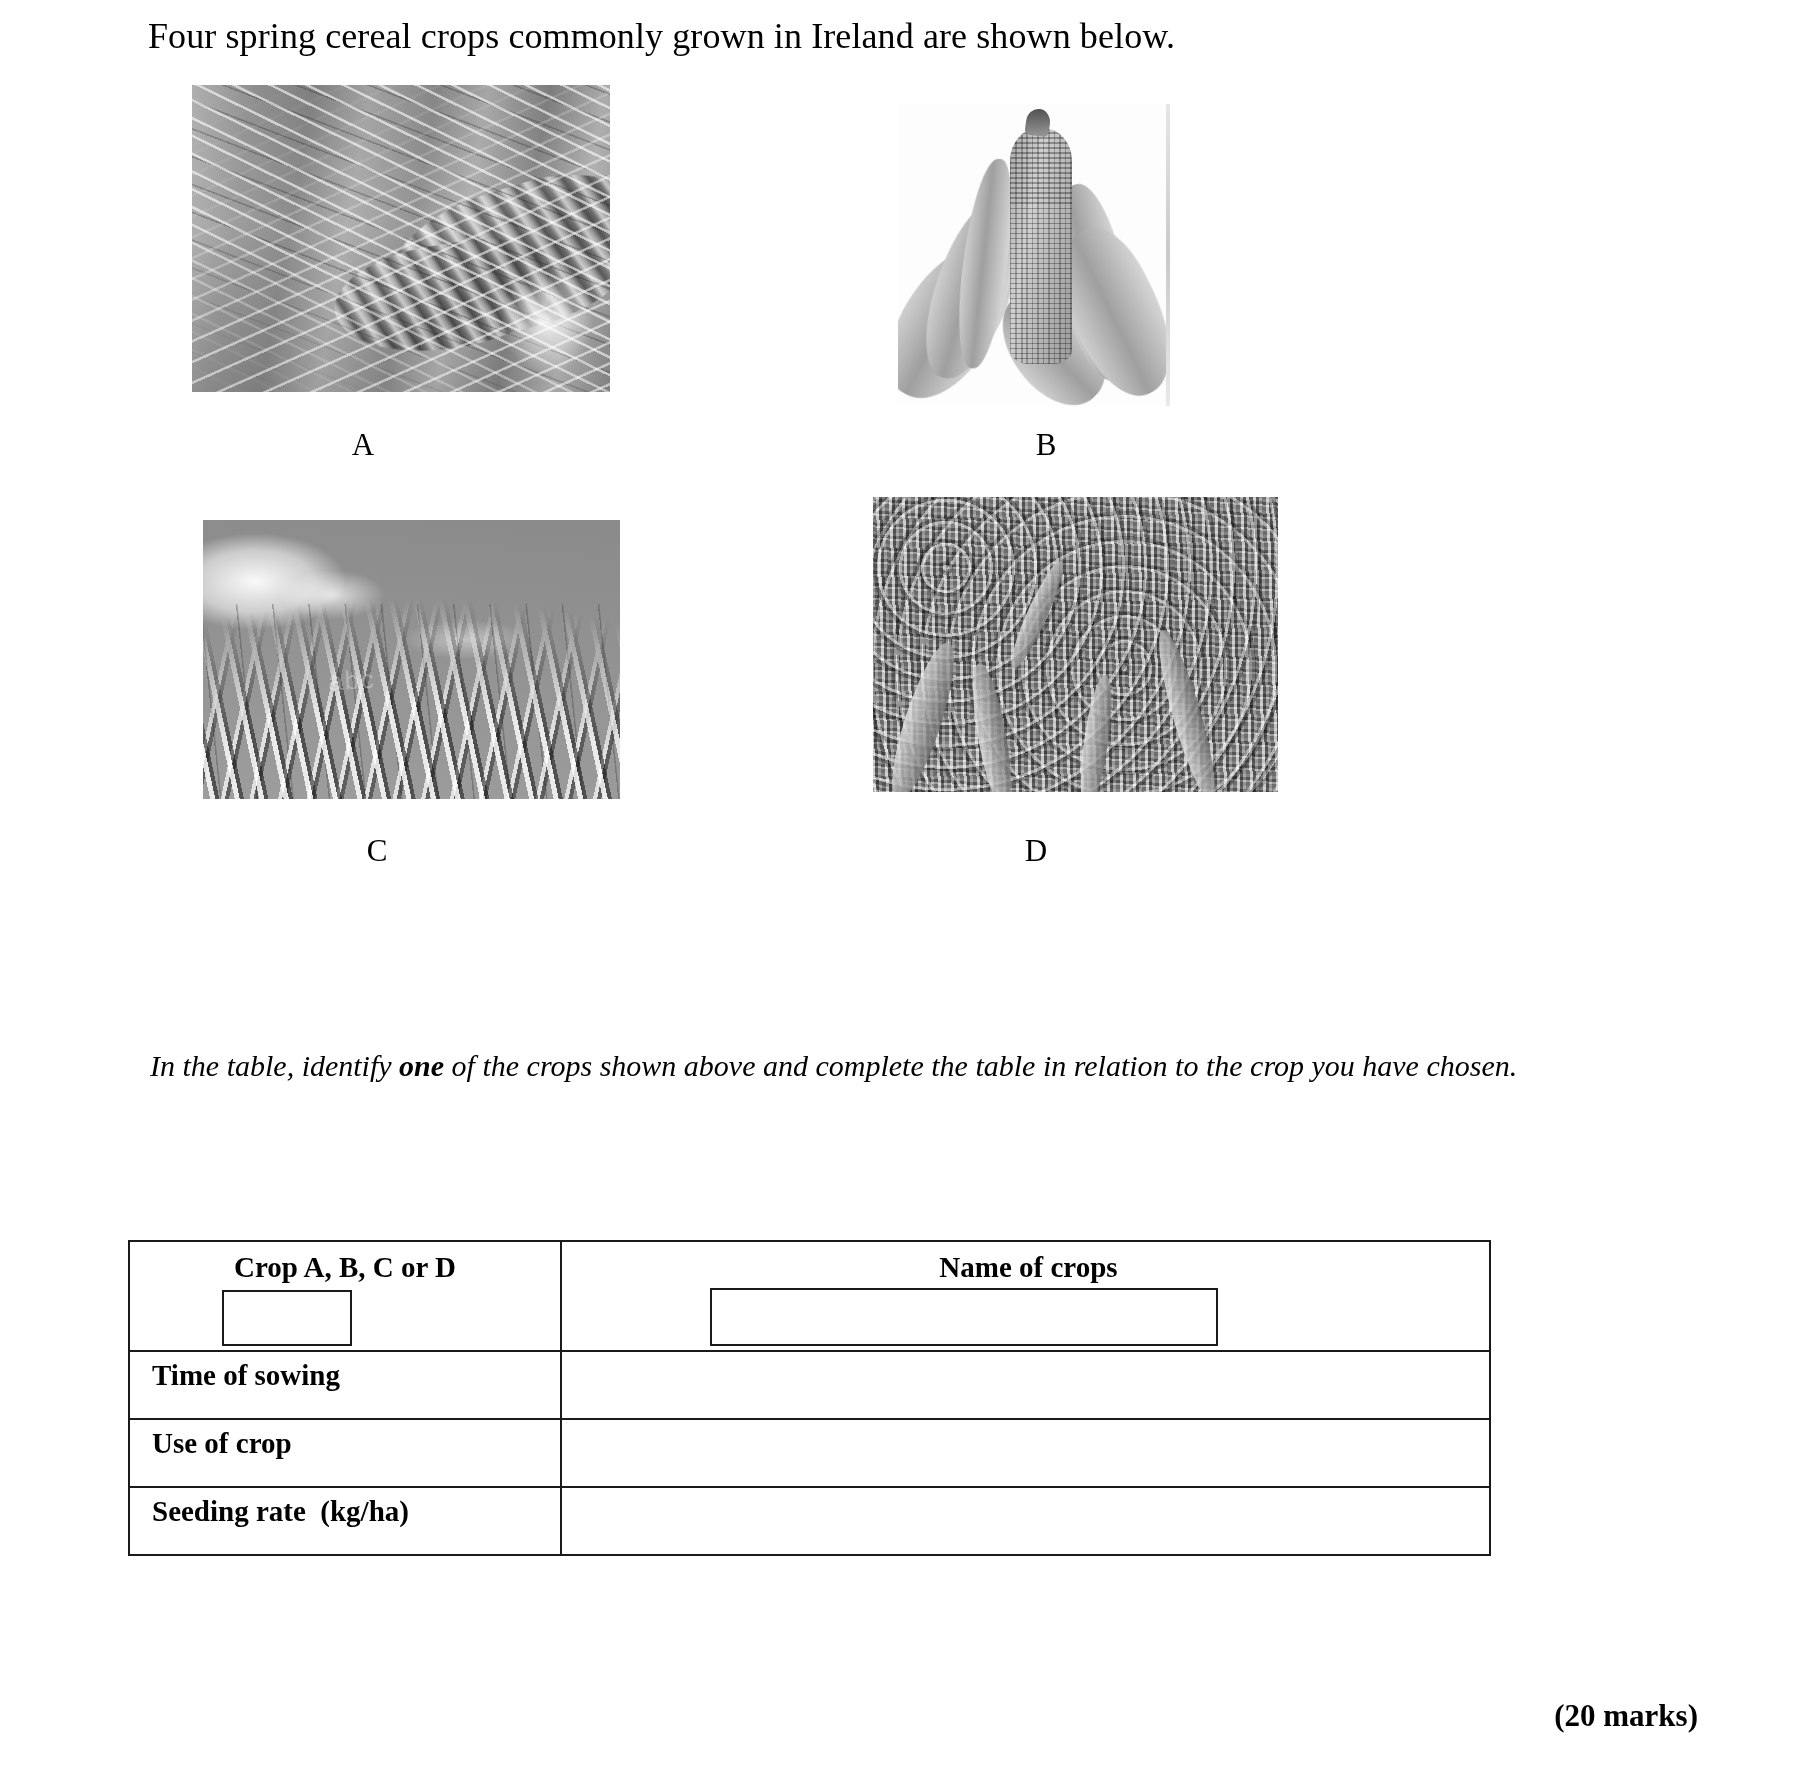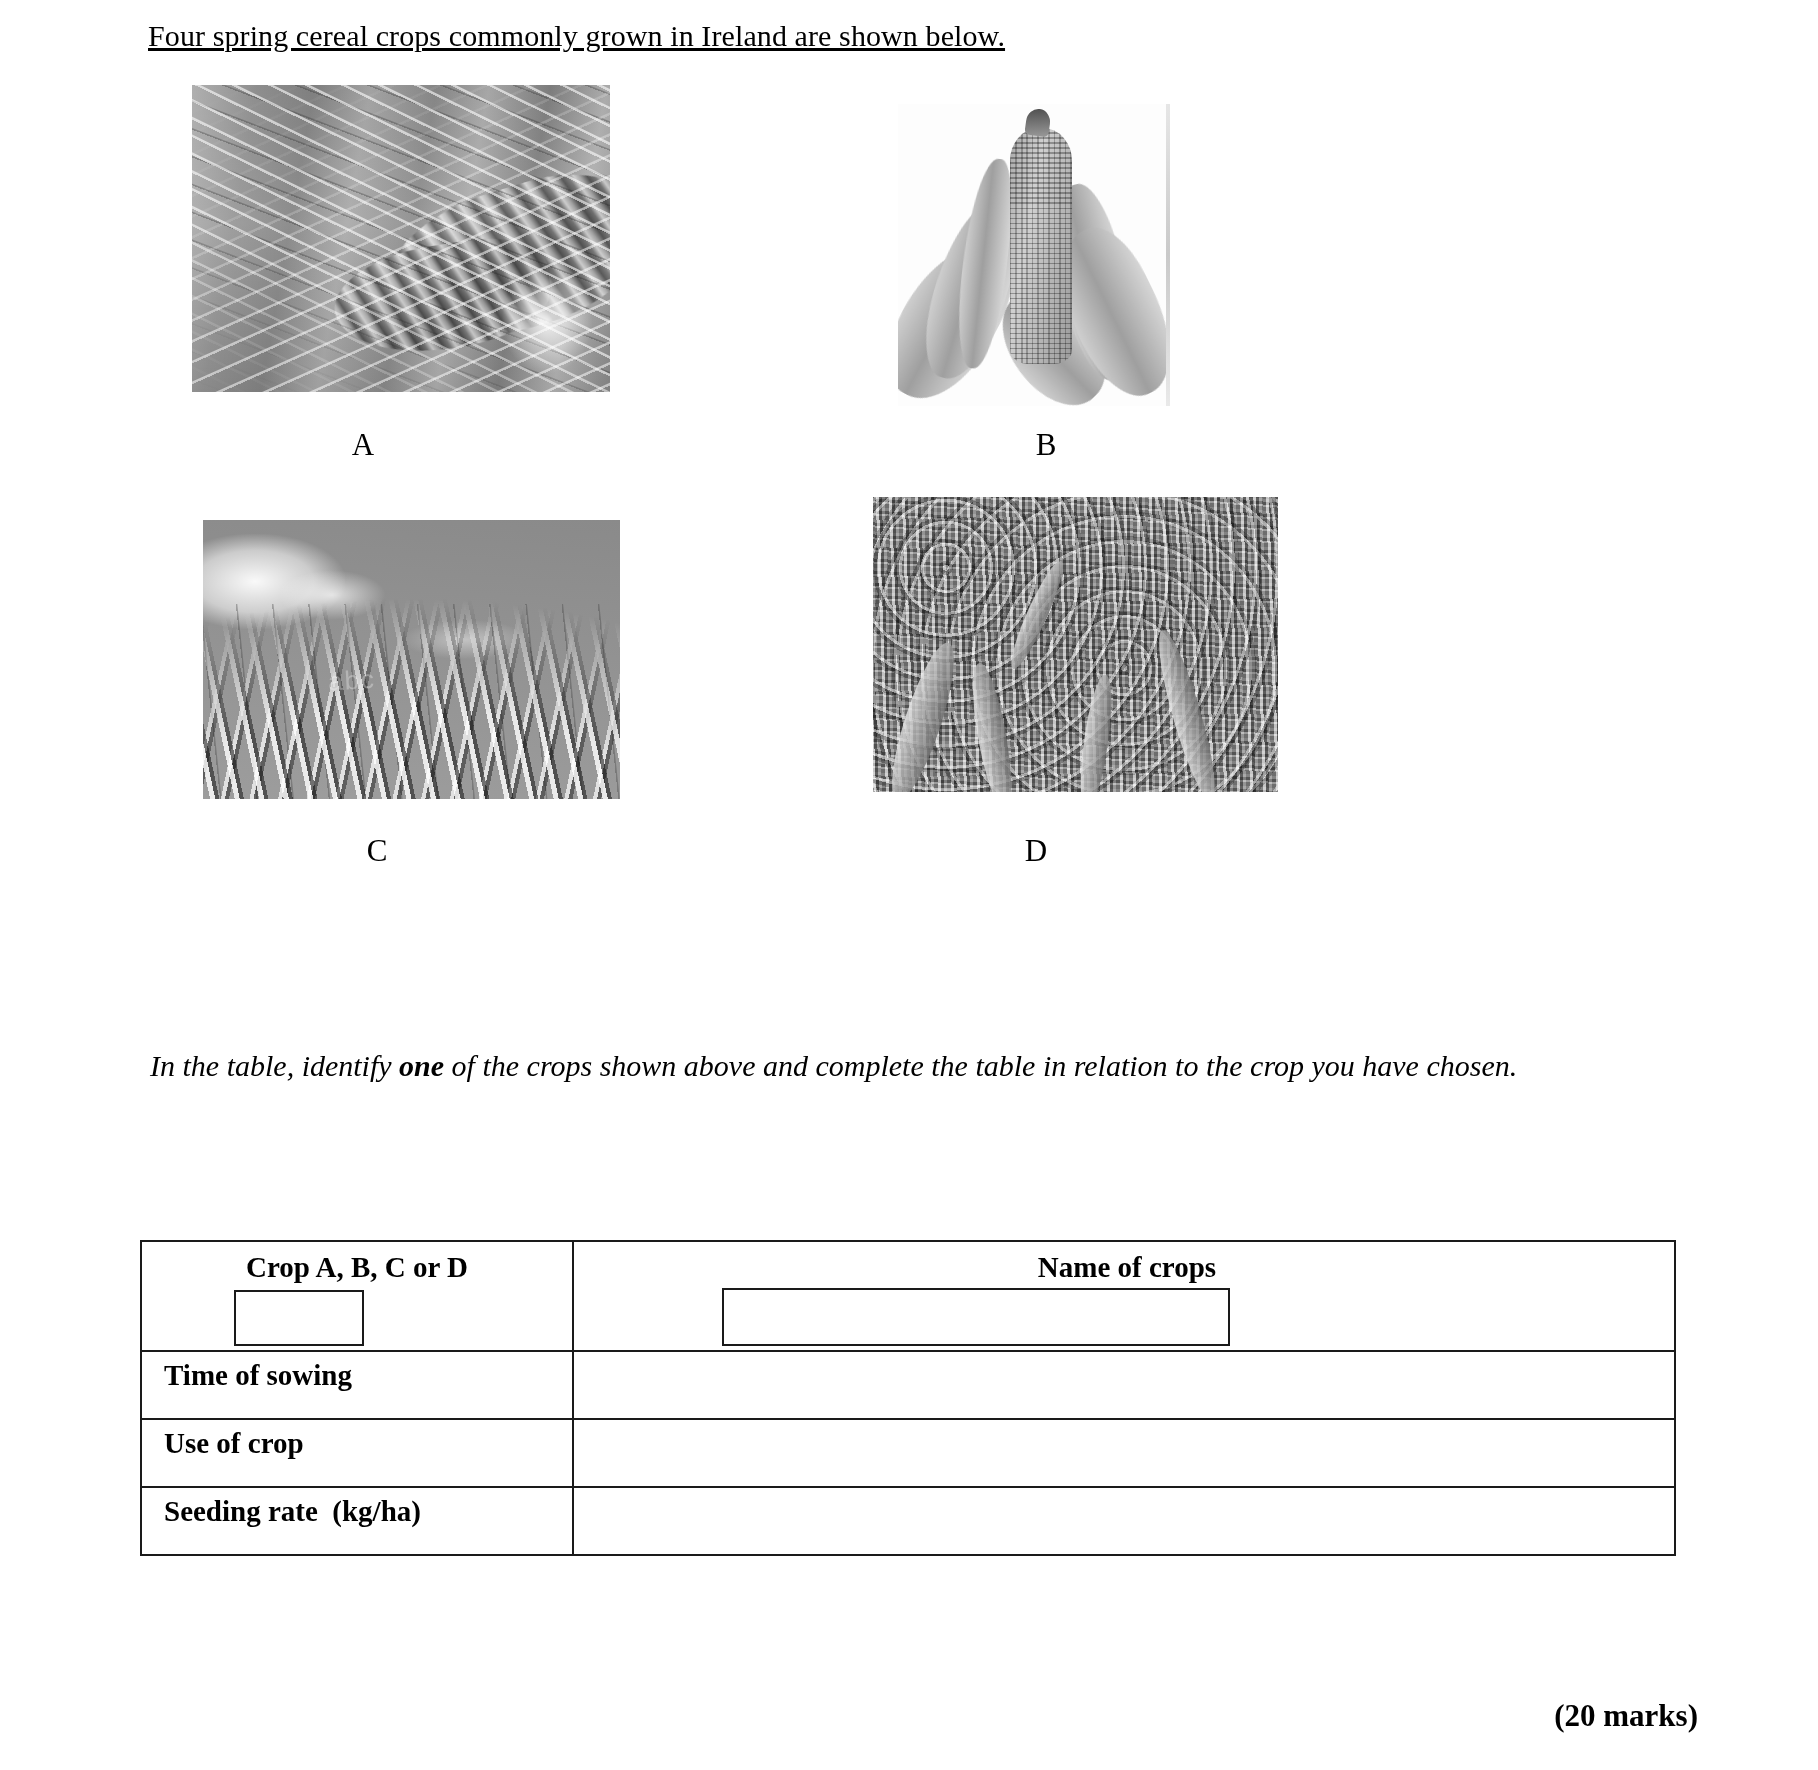--- a/index.html
+++ b/index.html
@@ -14,25 +14,24 @@
     font-family: "Liberation Serif", "DejaVu Serif", serif;
     color: #000000;
     overflow: hidden;
   }
 
   
   .intro {
     position: absolute;
     left: 148px;
     top: 16px;
-    font-size: 30px;
+    font-size: 36px;
     line-height: 40px;
     letter-spacing: 0.1px;
     white-space: nowrap;
-    text-decoration: underline;
   }
 
   
   .photo {
     position: absolute;
     overflow: hidden;
     background: #9a9a9a;
   }
   .photo .layer {
     position: absolute;
@@ -272,23 +271,23 @@
     width: 1410px;
     font-size: 30px;
     line-height: 44px;
     font-style: italic;
   }
   .instruction b { font-weight: bold; }
 
   
   .answer-table {
     position: absolute;
-    left: 140px;
+    left: 128px;
     top: 1240px;
-    width: 1536px;
+    width: 1363px;
     border-collapse: collapse;
     table-layout: fixed;
     padding-left: 44px;
   }
   .answer-table td {
     border: 2px solid #1a1a1a;
     vertical-align: top;
     padding: 0;
   }
   .col-label { width: 432px; }

